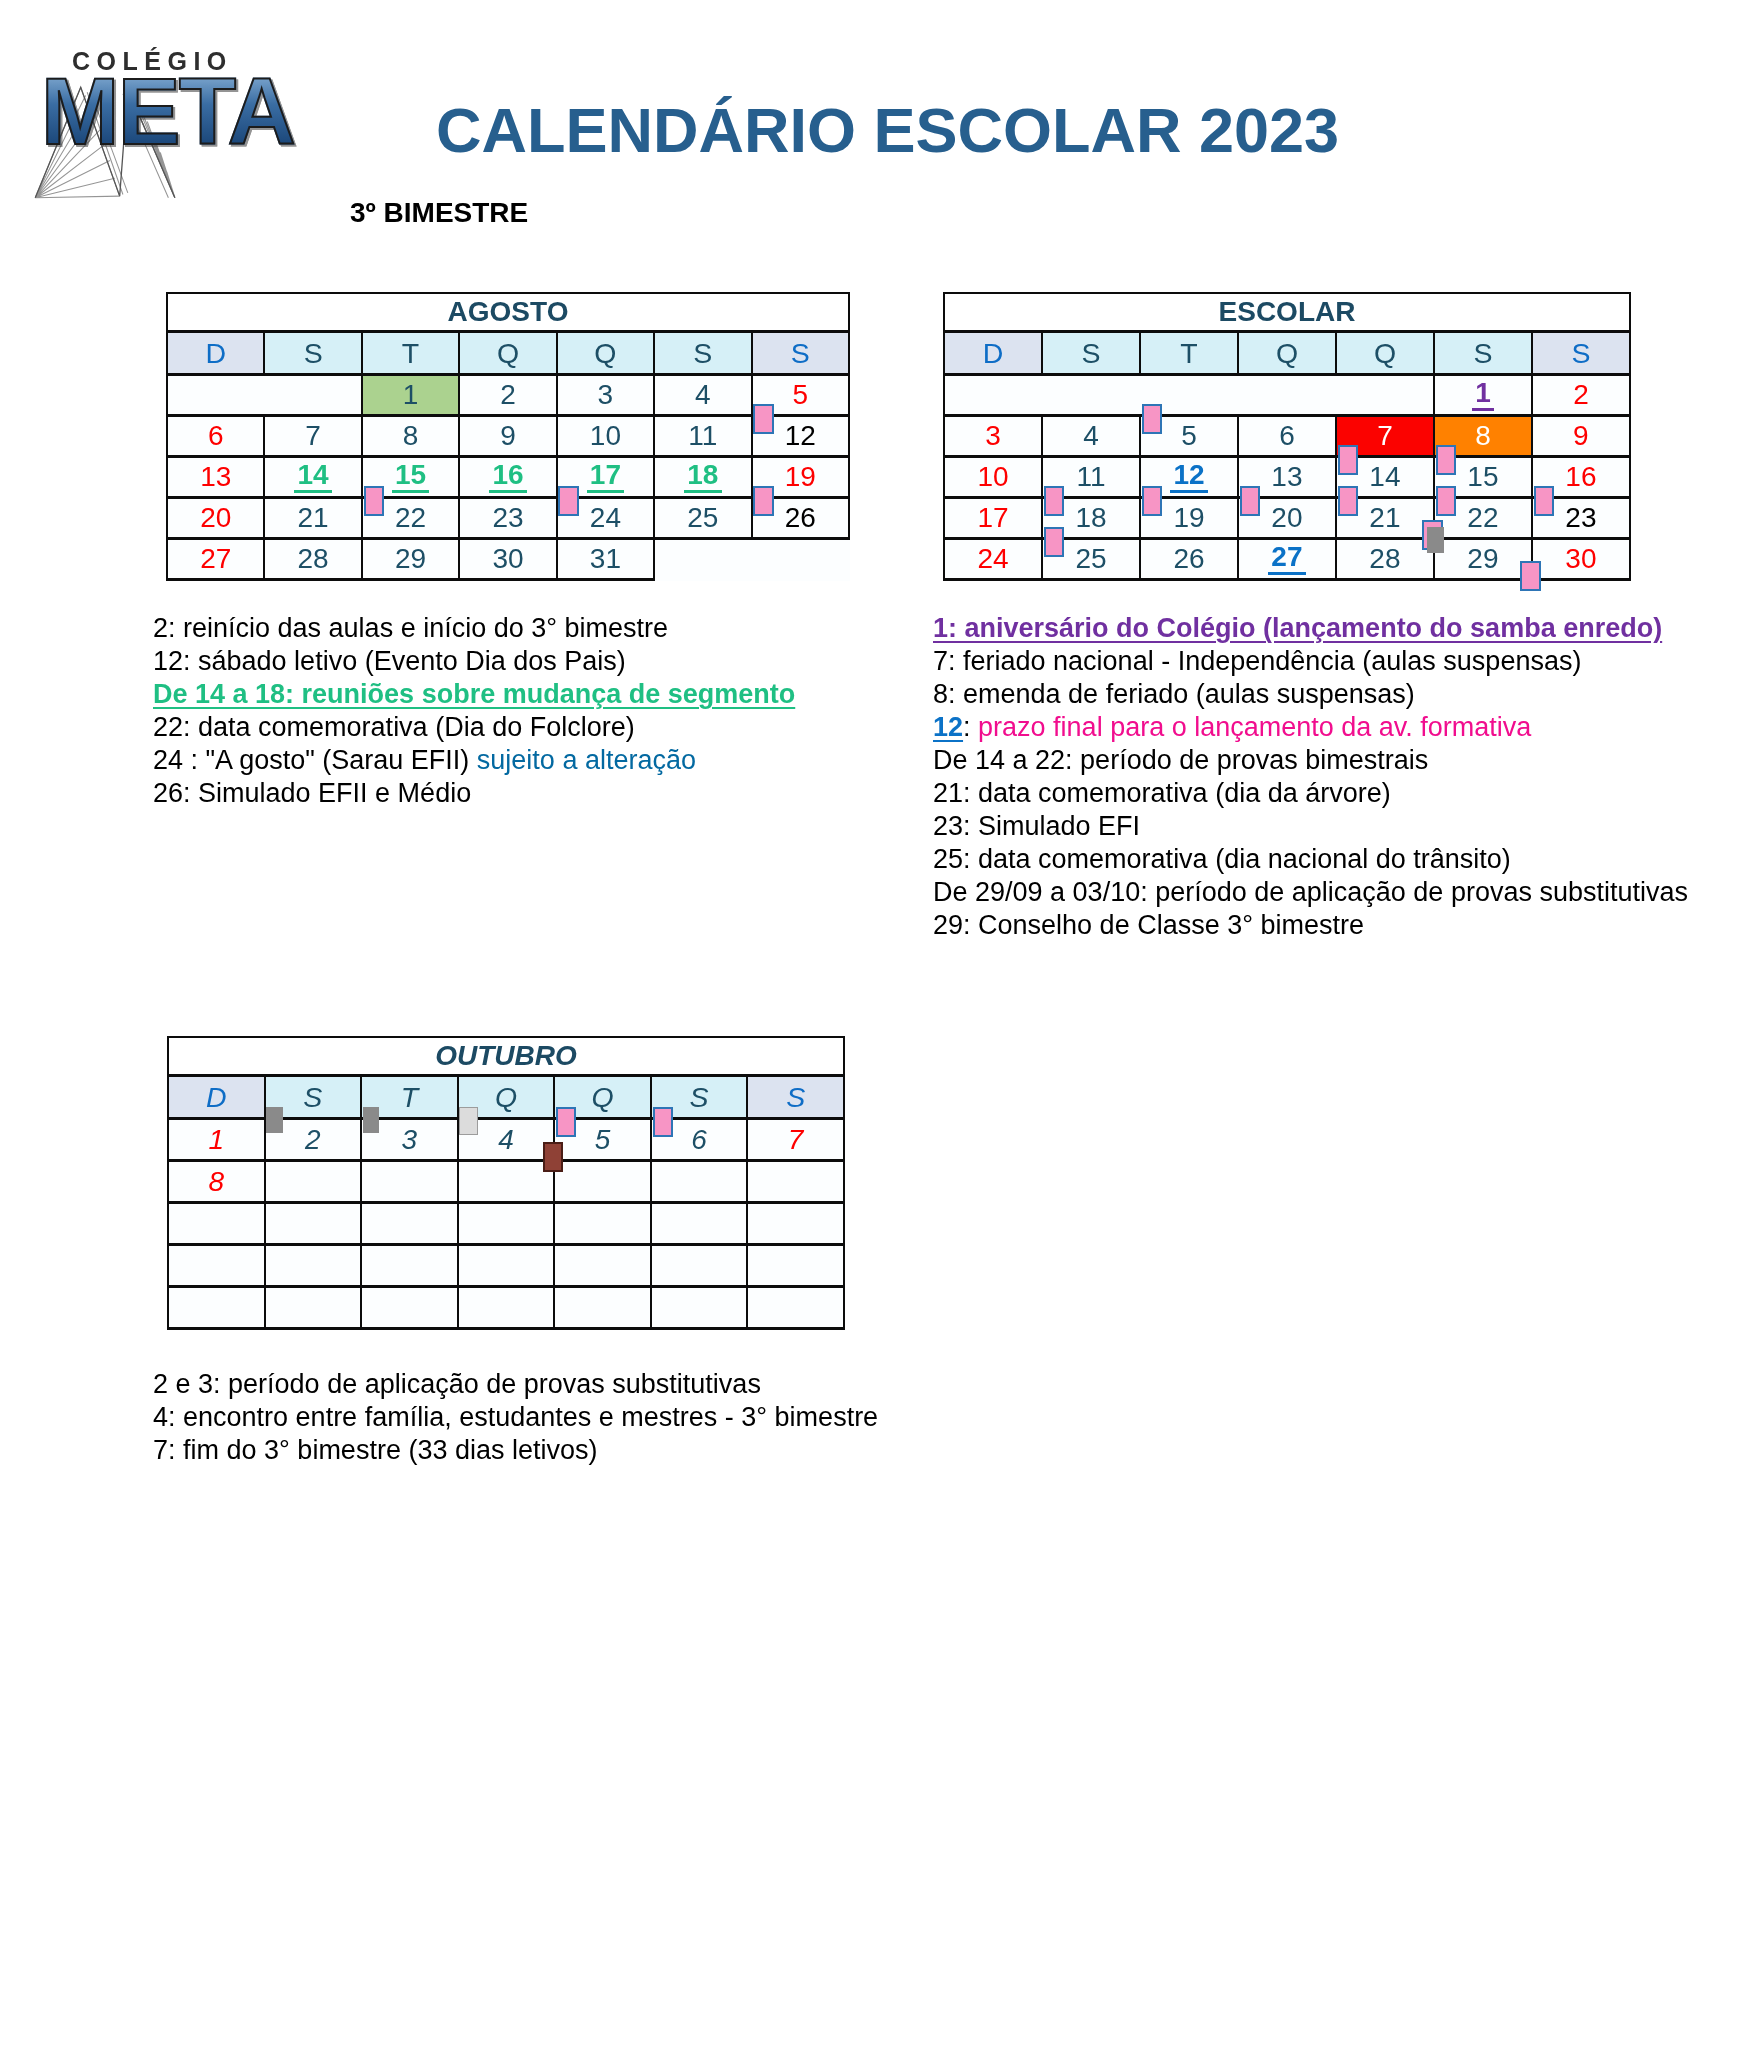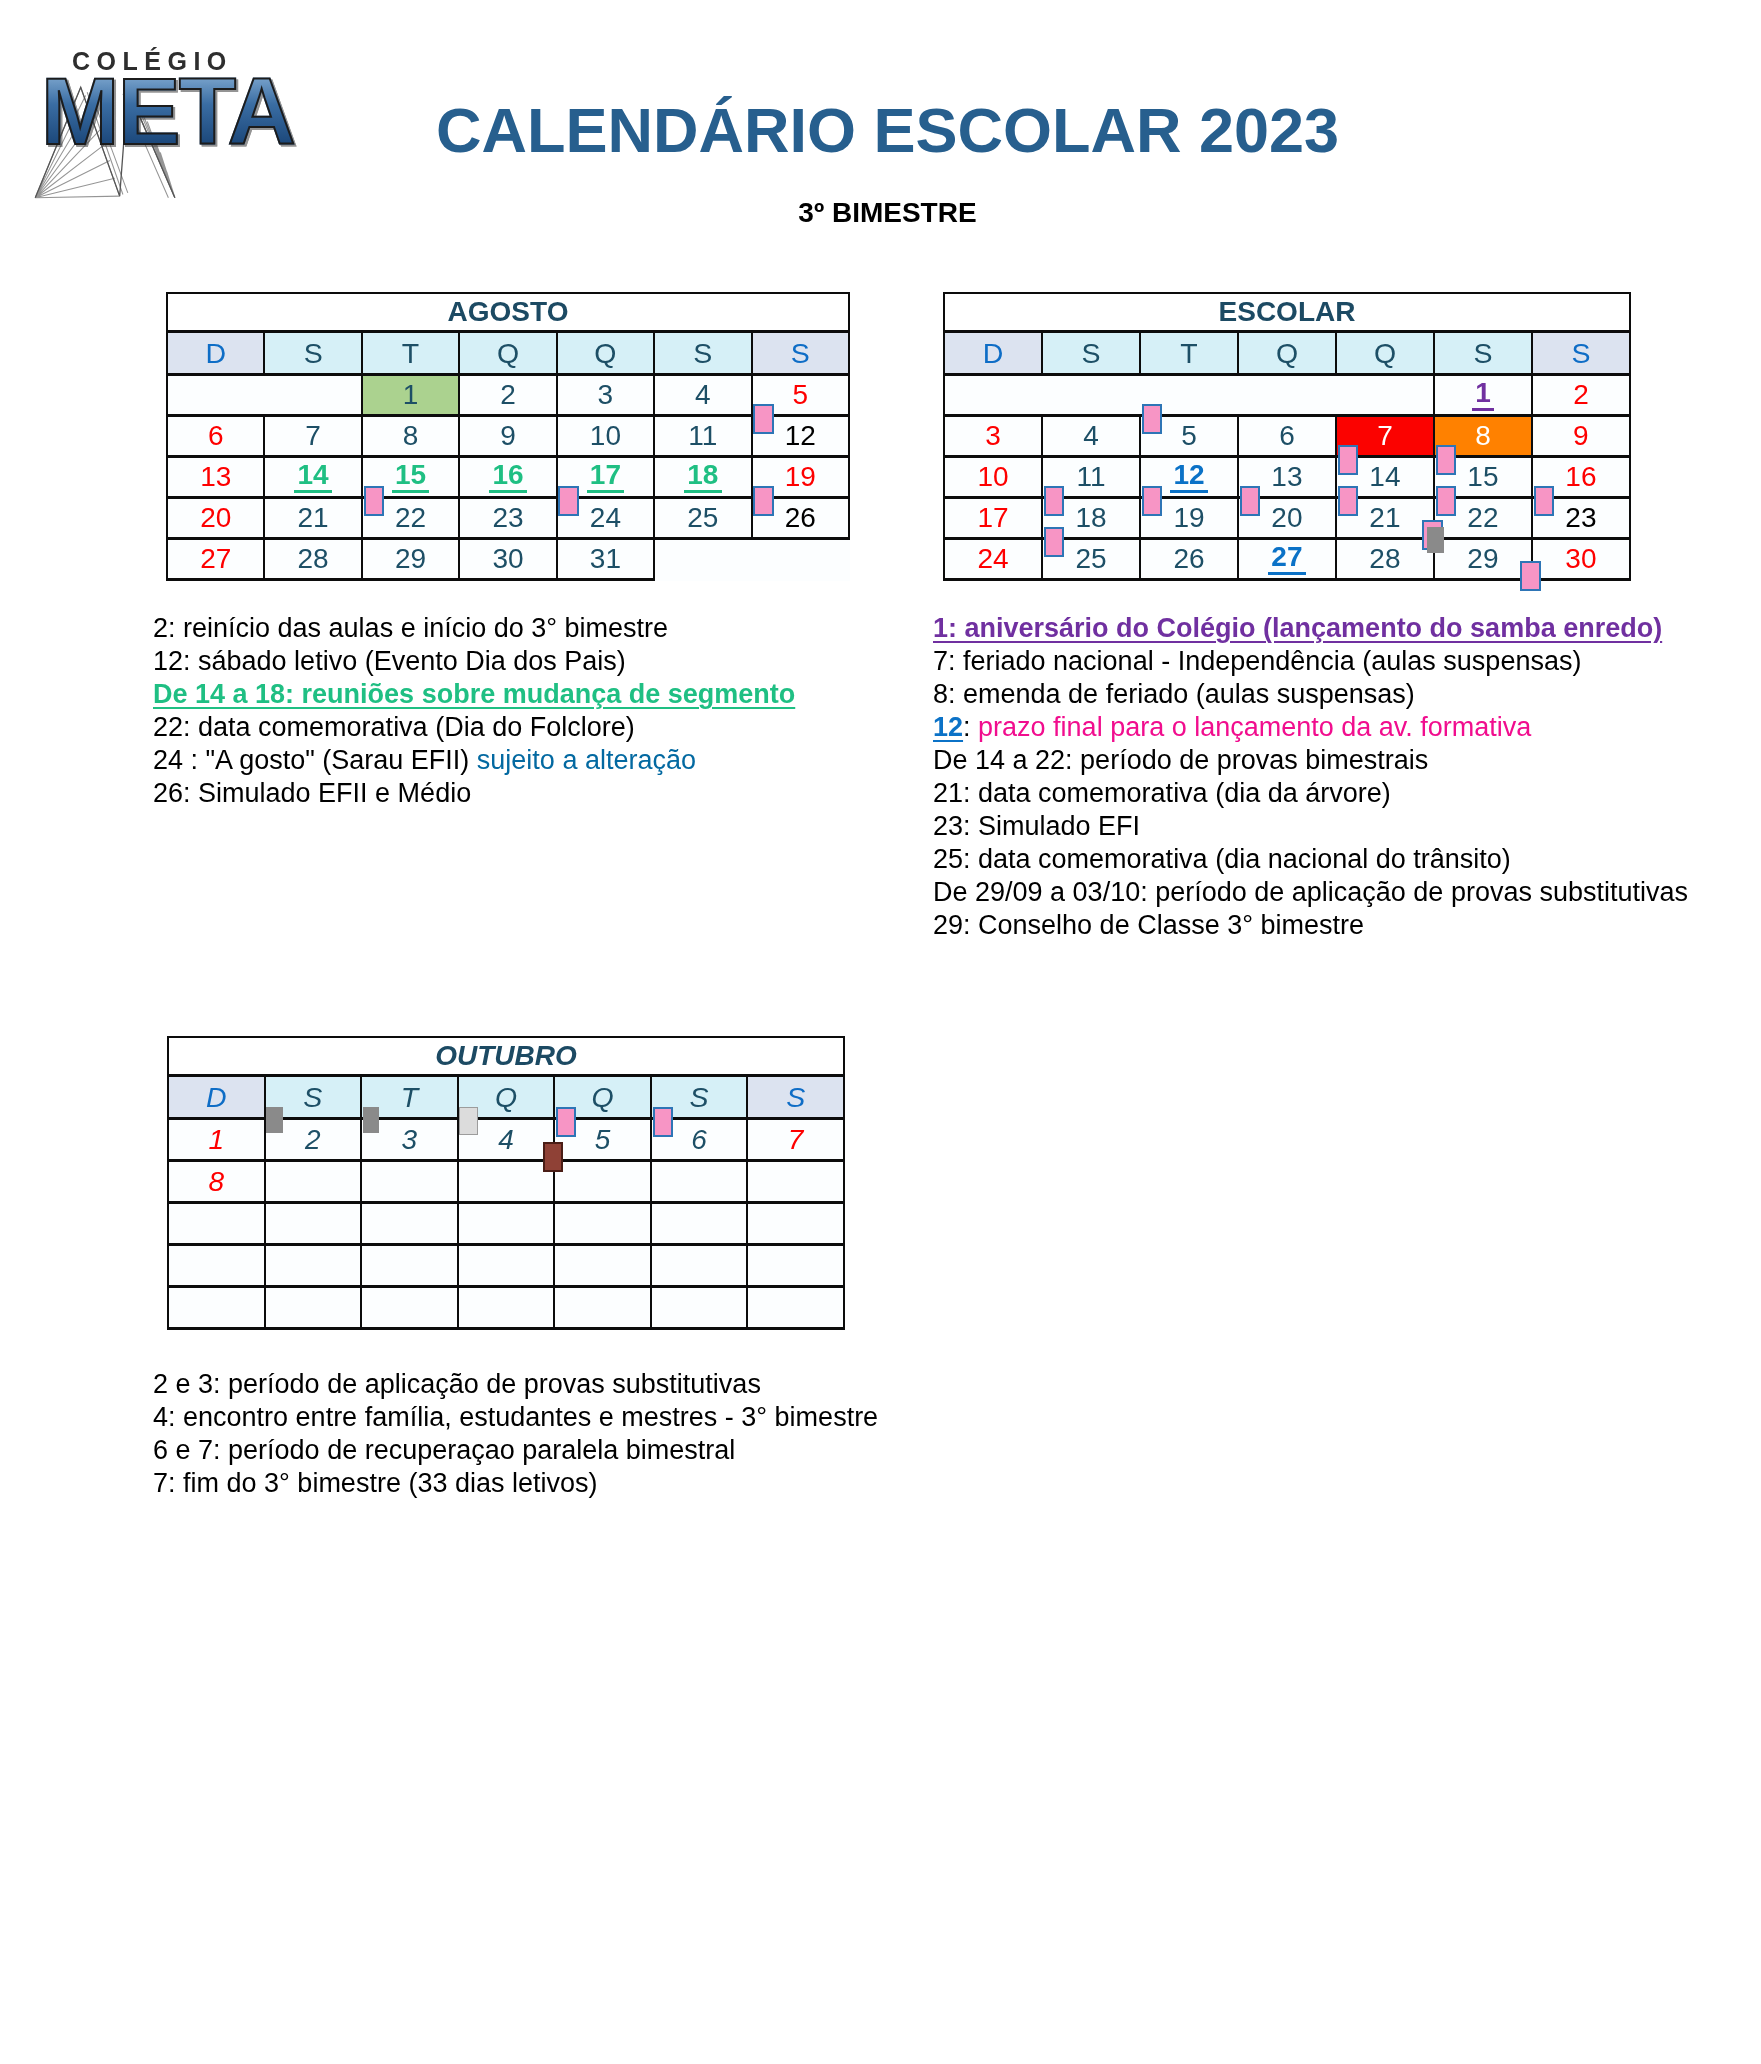--- a/index.html
+++ b/index.html
@@ -25,21 +25,21 @@
     -webkit-text-stroke:2px #1c1c1c;
     filter:drop-shadow(2.4px 2.4px 0 rgba(60,60,60,.55));
   }
   
   .main-title{
     position:absolute;left:350px;top:94px;width:1075px;text-align:center;
     font-size:63px;font-weight:700;font-stretch:condensed;color:#275f8e;
     white-space:nowrap;
   }
   .sub-title{
-    position:absolute;left:350px;top:197px;width:1075px;text-align:center;
+    position:absolute;left:350px;top:197px;width:1075px;
     font-size:28px;font-weight:700;font-stretch:condensed;color:#000;
   }
   
   .cal{
     position:absolute;background:#fcfeff;
     border-top:2.4px solid #0c0c0c;border-left:2.4px solid #0c0c0c;margin-left:16px;
   }
   #cal-agosto  {left:150px; top:292px; width:682px;}
   #cal-setembro{left:927px;top:292px; width:686px;}
   #cal-outubro {left:151px; top:1036px;width:676px;font-style:italic;}
@@ -468,16 +468,15 @@
     <div class="note-line"><span>De 14 a 22: período de provas bimestrais</span></div>
     <div class="note-line"><span>21: data comemorativa (dia da árvore)</span></div>
     <div class="note-line"><span>23: Simulado EFI</span></div>
     <div class="note-line"><span>25: data comemorativa (dia nacional do trânsito)</span></div>
     <div class="note-line"><span>De 29/09 a 03/10:  período de aplicação de provas substitutivas</span></div>
     <div class="note-line"><span>29: Conselho de Classe 3° bimestre</span></div>
   </div>
 <div class="notes" id="notes-outubro">
     <div class="note-line"><span>2 e 3: período de aplicação de provas substitutivas</span></div>
     <div class="note-line"><span>4:  encontro entre família, estudantes e mestres - 3° bimestre</span></div>
-    <div class="note-line"><span>6 e 7: período de recuperaçao paralela bimestral</span></div>
     <div class="note-line"><span>7: fim do 3° bimestre (33 dias letivos)</span></div>
   </div>
 
 
 </body></html>

